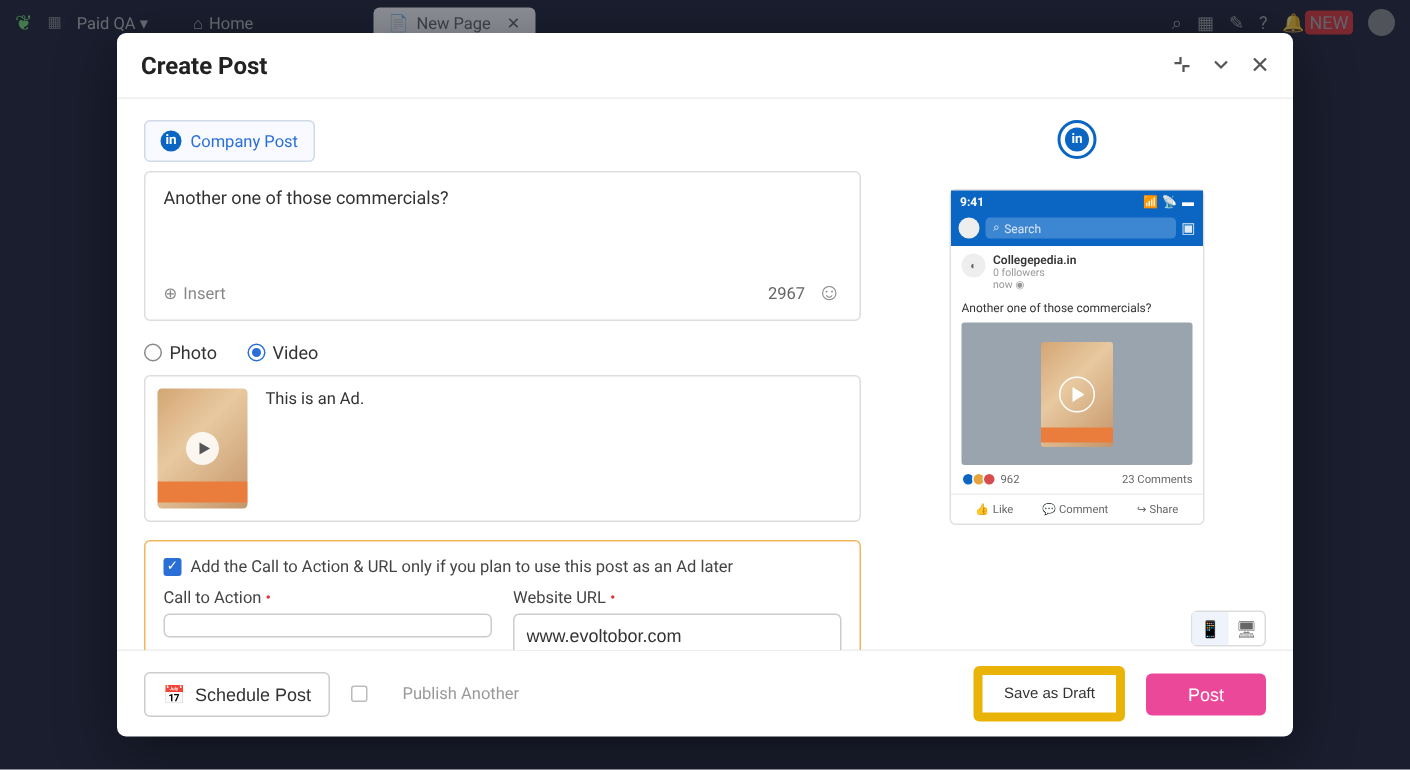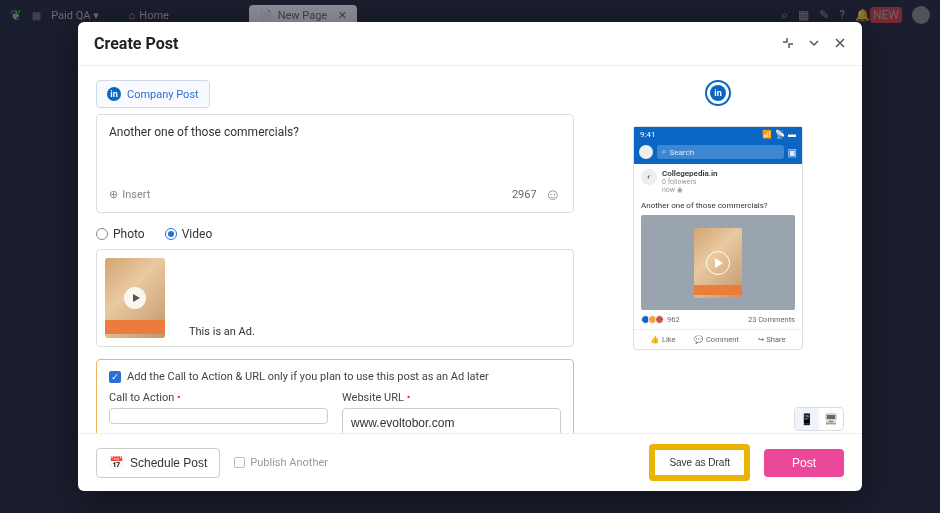--- a/index.html
+++ b/index.html
@@ -42,42 +42,42 @@
 .msg-footer .spacer { flex: 1; }
 .char-count { font-size: 11px; color: #666; margin-right: 8px; }
 .emoji-btn { color: #888; cursor: pointer; }
 
 .radio-row { display: flex; gap: 20px; margin-top: 14px; }
 .radio-opt { display: flex; align-items: center; gap: 5px; font-size: 12px; color: #333; cursor: pointer; }
 .radio-circle { width: 12px; height: 12px; border: 1.5px solid #888; border-radius: 50%; display: inline-flex; align-items: center; justify-content: center; }
 .radio-circle.selected { border-color: #2a6fd6; }
 .radio-circle.selected::after { content: ''; width: 6px; height: 6px; background: #2a6fd6; border-radius: 50%; }
 
-.media-box { border: 1px solid #ddd; border-radius: 4px; margin-top: 8px; padding: 8px; display: flex; gap: 24px; align-items: flex-end; }
+.media-box { border: 1px solid #ddd; border-radius: 4px; margin-top: 8px; padding: 8px; display: flex; gap: 12px; }
 .video-thumb { width: 60px; height: 80px; background: linear-gradient(135deg,#d4a574 0%, #e8c9a0 40%, #c4956a 100%); border-radius: 3px; position: relative; overflow:hidden; }
 .video-thumb .band { position:absolute; bottom:4px; left:0; right:0; height:14px; background:#ea7d3c; }
 .video-thumb .play { position: absolute; top: 50%; left: 50%; transform: translate(-50%,-50%); width: 22px; height: 22px; border-radius: 50%; background: rgba(255,255,255,0.85); display: flex; align-items: center; justify-content: center; }
 .video-thumb .play::after { content: ''; width: 0; height: 0; border-left: 7px solid #555; border-top: 4px solid transparent; border-bottom: 4px solid transparent; margin-left: 2px; }
 .media-desc { font-size: 11px; color: #333; }
 
 .cta-box { border: 1.5px solid #f0b65c; border-radius: 4px; margin-top: 12px; padding: 10px 12px; }
 .cta-check-row { display: flex; align-items: center; gap: 6px; font-size: 11px; color: #444; }
 .checkbox { width: 12px; height: 12px; background: #2a6fd6; border-radius: 2px; display: inline-flex; align-items: center; justify-content: center; color: #fff; font-size: 9px; }
 .cta-fields { display: flex; gap: 14px; margin-top: 8px; }
 .cta-field { flex: 1; }
 .cta-field label { font-size: 11px; color: #444; display: block; margin-bottom: 4px; }
 .cta-field label .req { color: #d33; }
 .select-input, .text-input { width: 100%; border: 1px solid #ccc; border-radius: 4px; padding: 7px 8px; font-size: 12px; color: #333; display: flex; align-items: center; }
 
 
 .channel-icon-top { width: 26px; height: 26px; border-radius: 50%; background: #fff; border: 2px solid #0a66c2; display: flex; align-items: center; justify-content: center; margin-bottom: 20px; }
 .channel-icon-top .li-icon { width: 16px; height: 16px; }
 
 .phone-frame { width: 170px; background: #fff; border: 1px solid #e0e0e0; border-radius: 4px; font-size: 9px; color: #333; }
-.phone-statusbar { background: #0a66c2; color: #fff; padding: 3px 6px; display: flex; justify-content: space-between; font-size: 8px; font-weight:400; }
+.phone-statusbar { background: #0a66c2; color: #fff; padding: 3px 6px; display: flex; justify-content: space-between; font-size: 8px; font-weight:700; }
 .phone-statusbar .right { display:flex; gap:3px; }
 .phone-search { background: #0a66c2; padding: 3px 5px 5px; display: flex; align-items: center; gap: 4px; }
 .phone-search .avatar { width: 14px; height: 14px; border-radius: 50%; background: #eee; }
 .phone-search .box { flex: 1; background: #3d86d1; border-radius: 3px; padding: 2px 5px; color: #dce9f7; font-size: 8px; display:flex; align-items:center; gap:3px;}
 .phone-search .msg-icon { color: #dce9f7; font-size: 10px; }
 .phone-post-header { padding: 5px 7px; display: flex; gap: 5px; }
 .phone-post-header .logo { width: 16px; height: 16px; border-radius: 50%; background: #eee; display:flex; align-items:center; justify-content:center; font-size:7px; color:#666;}
 .phone-post-header .meta { display: flex; flex-direction: column; }
 .phone-post-header .name { font-size: 8px; font-weight: 600; }
 .phone-post-header .sub { font-size: 7px; color: #999; }
@@ -97,21 +97,21 @@
 .phone-reactions .spacer { flex: 1; }
 .phone-actions { border-top: 1px solid #eee; padding: 5px 7px; display: flex; justify-content: space-around; font-size: 7.5px; color: #666; }
 .phone-actions span { display: flex; align-items: center; gap: 2px; }
 
 .device-toggle { position: absolute; bottom: 60px; right: 18px; border: 1px solid #ddd; border-radius: 4px; display: flex; }
 .device-toggle .btn { width: 24px; height: 22px; display: flex; align-items: center; justify-content: center; cursor: pointer; font-size: 11px; color: #666; }
 .device-toggle .btn.active { background: #eef3fc; color: #2a6fd6; }
 
 .modal-footer { border-top: 1px solid #eee; padding: 10px 18px; display: flex; align-items: center; gap: 14px; }
 .schedule-btn { border: 1px solid #ccc; border-radius: 4px; padding: 7px 12px; font-size: 12px; color: #333; background: #fff; display: flex; align-items: center; gap: 6px; cursor: pointer; font-weight:500;}
-.publish-another { display: flex; align-items: center; gap: 5px; font-size: 11px; color: #999; }
+.publish-another { display: flex; align-items: center; gap: 23px; font-size: 11px; color: #999; }
 .publish-another .cb { width: 11px; height: 11px; border: 1px solid #bbb; border-radius: 2px; }
 .modal-footer .spacer { flex: 1; }
 .draft-btn { border: 6px solid #eab308; border-radius: 4px; padding: 7px 14px; font-size: 10px; color: #333; background: #fff; cursor: pointer; }
 .post-btn { border: none; border-radius: 4px; padding: 7px 28px; font-size: 12px; color: #fff; background: #ec4899; cursor: pointer; font-weight:500;}
 </style>
 </head>
 <body>
 
 <div class="backdrop-bar">
   <span class="leaf">❦</span>

